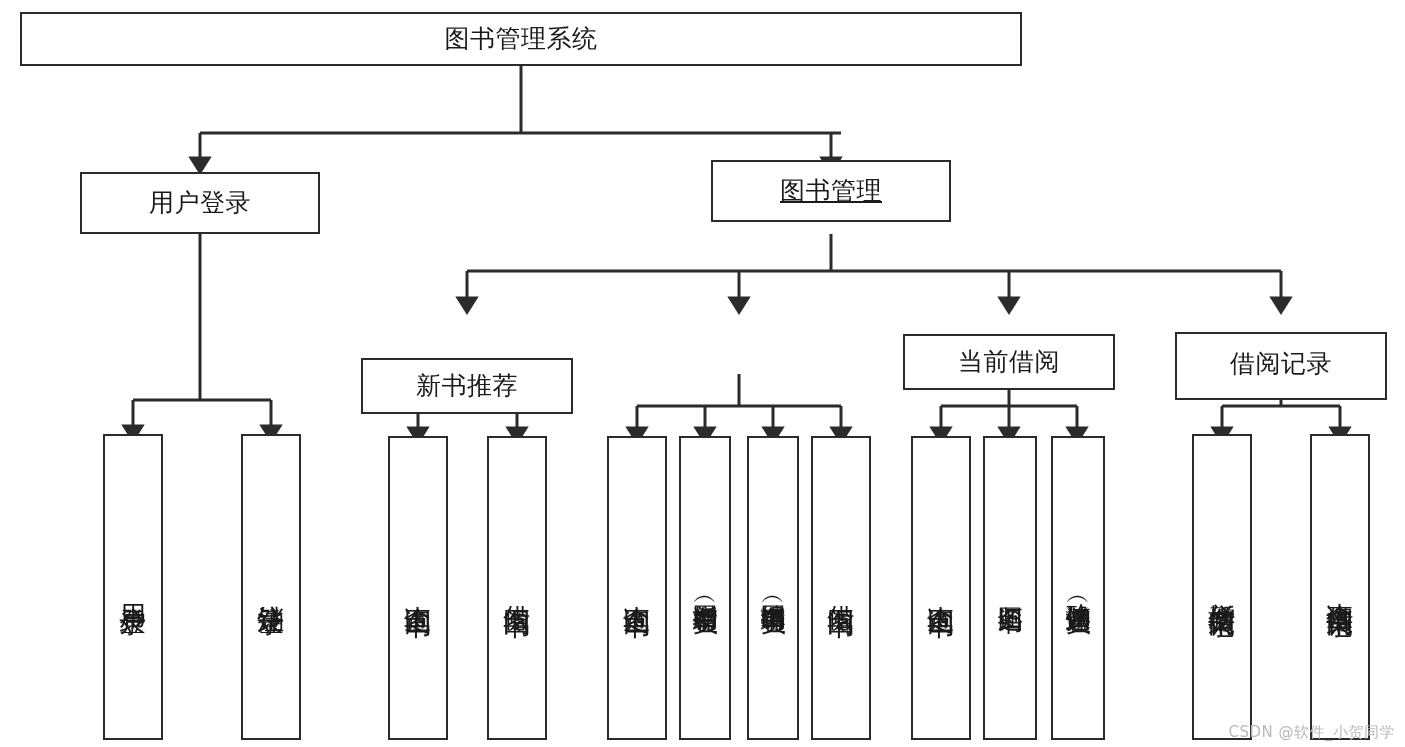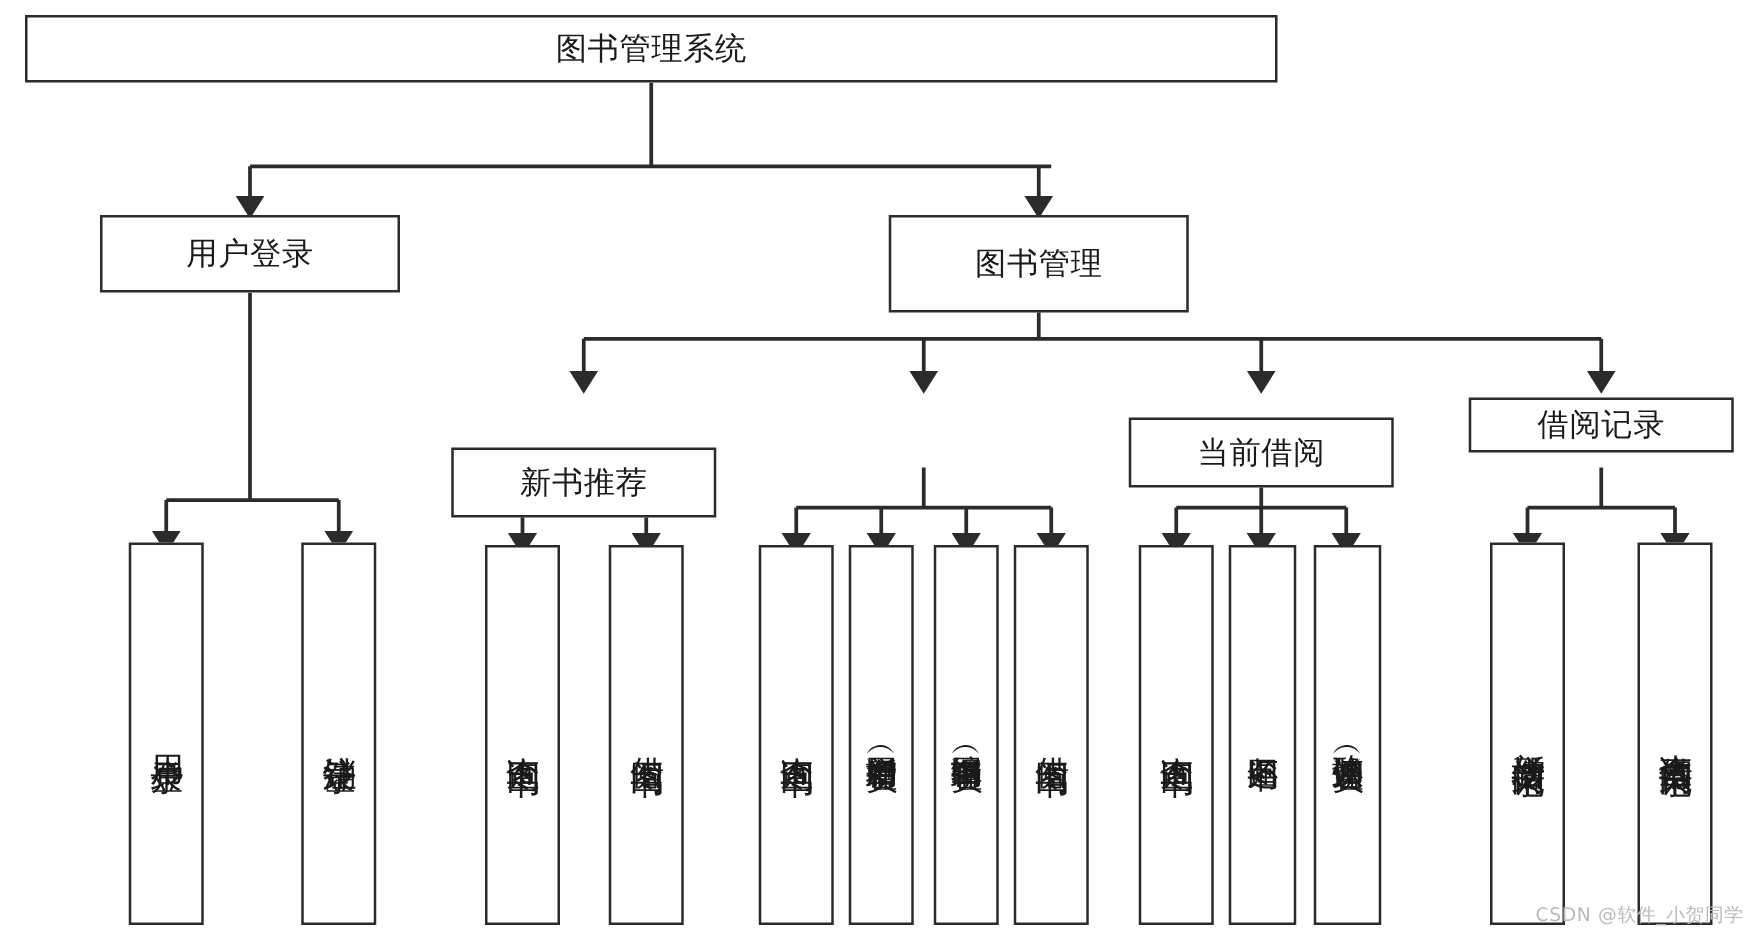--- a/index.html
+++ b/index.html
@@ -129,34 +129,34 @@
   </svg>
 
   <div class="node h-node" style="left:20px; top:12px; width:1002px; height:54px;">
     <span class="node-label">图书管理系统</span>
   </div>
 
   <div class="node h-node" style="left:80px; top:172px; width:240px; height:62px;">
     <span class="node-label">用户登录</span>
   </div>
 
-  <div class="node h-node" style="left:711px; top:172px; width:240px; height:78px;">
+  <div class="node h-node" style="left:711px; top:160px; width:240px; height:62px;text-decoration:underline;">
     <span class="node-label">图书管理</span>
   </div>
 
   <div class="node h-node" style="left:361px; top:318px; width:212px; height:56px;margin-top:40px;">
     <span class="node-label">新书推荐</span>
   </div>
 
 
   <div class="node h-node" style="left:903px; top:334px; width:212px; height:56px;">
     <span class="node-label">当前借阅</span>
   </div>
 
-  <div class="node h-node" style="left:1175px; top:318px; width:212px; height:44px;">
+  <div class="node h-node" style="left:1175px; top:332px; width:212px; height:68px;font-family:Liberation Mono, monospace;">
     <span class="node-label">借阅记录</span>
   </div>
 
   <div class="node v-node" style="left:103px; top:434px; width:60px; height:306px;">
     <span class="node-label">用户登录</span>
   </div>
 
   <div class="node v-node" style="left:241px; top:434px; width:60px; height:306px;">
     <span class="node-label">注销登录</span>
   </div>

